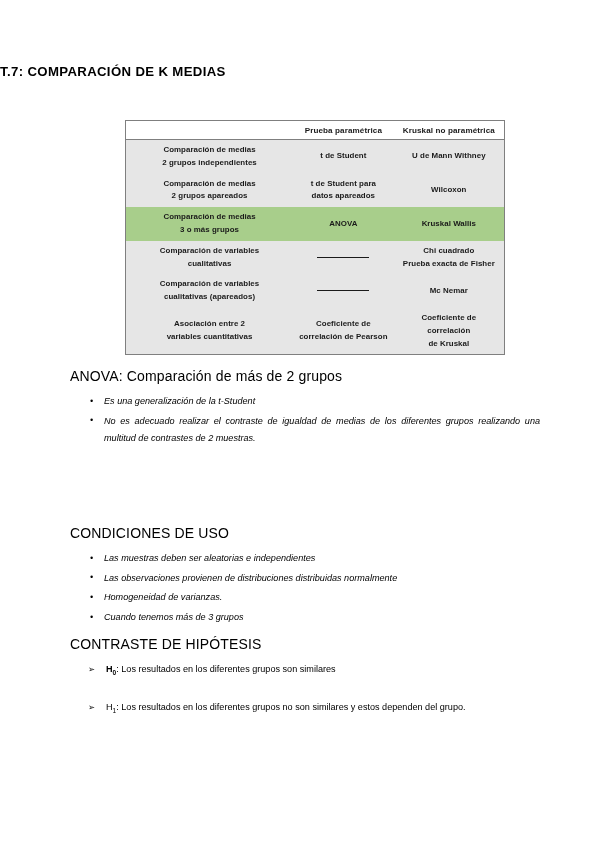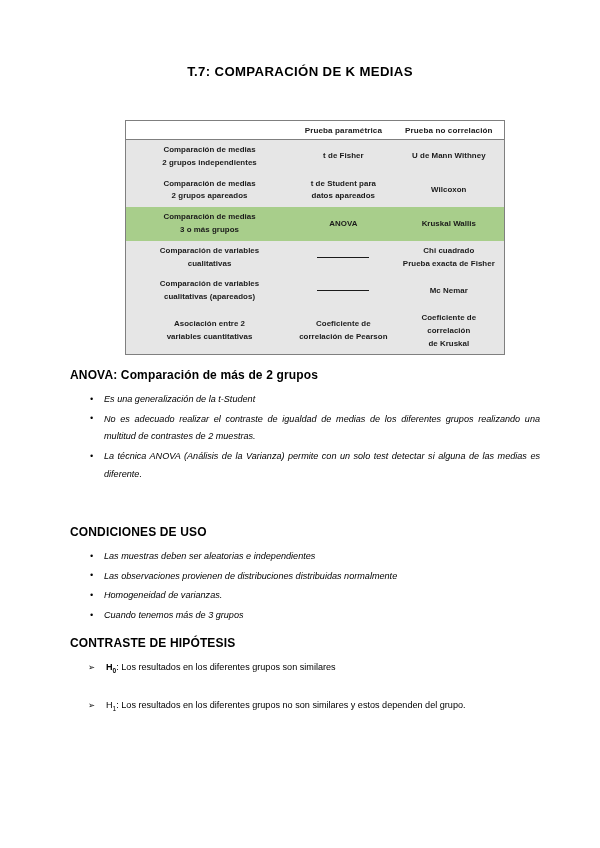--- a/index.html
+++ b/index.html
@@ -22,21 +22,21 @@
     inset: 0;
     background: #ffffff;
   }
 
   
   .doc-title {
     position: absolute;
     left: 0;
     right: 0;
     top: 64px;
-    text-align: center;
+    text-align: left;
     font-size: 13.2px;
     font-weight: bold;
     letter-spacing: 0.35px;
     color: #000;
   }
 
   
   .table-wrap {
     position: absolute;
     left: 80px;
@@ -91,22 +91,22 @@
     vertical-align: middle;
   }
 
   
   .section {
     position: absolute;
     left: 70px;
     width: 470px;
   }
   .sec-heading {
-    font-size: 12px;
-    font-weight: bold;
+    font-size: 14px;
+    font-weight: normal;
     letter-spacing: 0.15px;
     margin: 0 0 9px 0;
     color: #000;
   }
   ul.bullets {
     list-style: none;
     margin: 0;
     padding: 0;
     font-style: italic;
   }
@@ -177,27 +177,27 @@
     <table class="cmp">
       <colgroup>
         <col class="c1">
           <col class="c2">
           <col class="c3">
       </colgroup>
       <thead>
         <tr>
           <th class="blank"></th>
           <th>Prueba paramétrica</th>
-          <th>Prueba no correlación</th>
+          <th>Kruskal no paramétrica</th>
         </tr>
       </thead>
       <tbody id="cmp-body">
           <tr>
             <td class="lbl"><span>Comparación de medias</span><br><span>2 grupos independientes</span></td>
-            <td class="val"><span>t de Fisher</span></td>
+            <td class="val"><span>t de Student</span></td>
             <td class="val"><span>U de Mann Withney</span></td>
           </tr>
           <tr>
             <td class="lbl"><span>Comparación de medias</span><br><span>2 grupos apareados</span></td>
             <td class="val"><span>t de Student para</span><br><span>datos apareados</span></td>
             <td class="val"><span>Wilcoxon</span></td>
           </tr>
           <tr class="green">
             <td class="lbl"><span>Comparación de medias</span><br><span>3 o más grupos</span></td>
             <td class="val"><span>ANOVA</span></td>
@@ -220,21 +220,20 @@
           </tr>
         </tbody>
     </table>
   </div>
 
   <div class="section" id="sec-anova">
     <div class="sec-heading">ANOVA: Comparación de más de 2 grupos</div>
     <ul class="bullets" id="anova-bullets">
         <li>Es una generalización de la t-Student</li>
         <li>No es adecuado realizar el contraste de igualdad de medias de los diferentes grupos realizando una multitud de contrastes de 2 muestras.</li>
-        <li>La técnica ANOVA (Análisis de la Varianza) permite con un solo test detectar si alguna de las medias es diferente.</li>
       </ul>
   </div>
 
   <div class="section" id="sec-condiciones">
     <div class="sec-heading">CONDICIONES DE USO</div>
     <ul class="bullets" id="condiciones-bullets">
         <li>Las muestras deben ser aleatorias e independientes</li>
         <li>Las observaciones provienen de distribuciones distribuidas normalmente</li>
         <li>Homogeneidad de varianzas.</li>
         <li>Cuando tenemos más de 3 grupos</li>

